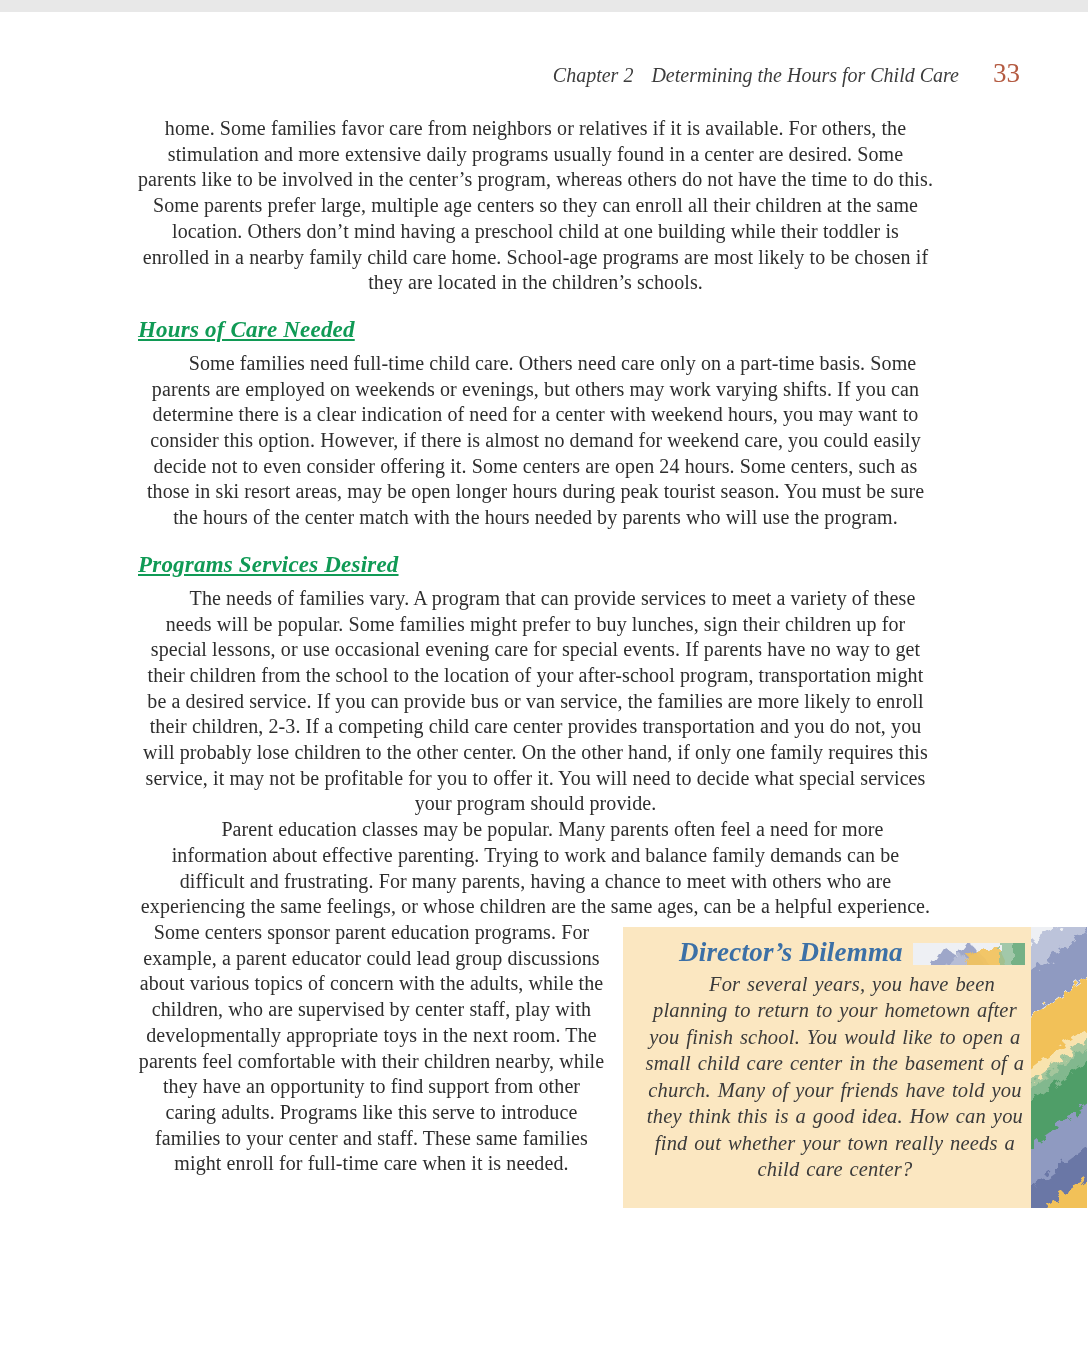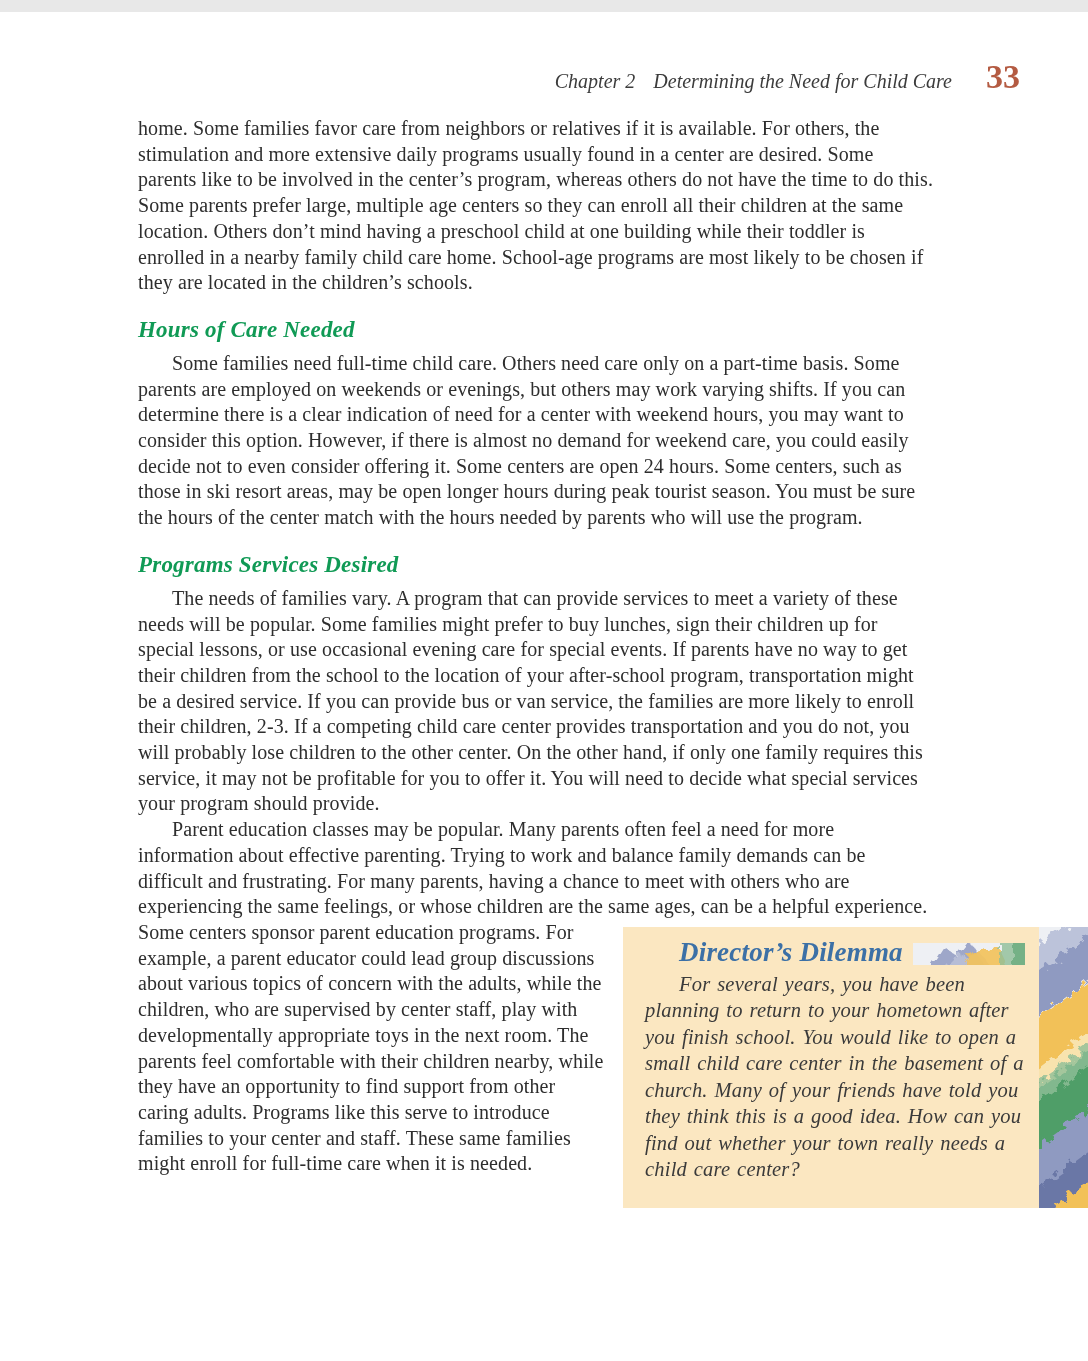--- a/index.html
+++ b/index.html
@@ -14,50 +14,51 @@
   }
   
   .running-head {
     position:absolute; top:46px; right:68px;
     display:flex; align-items:baseline;
     font-style:italic; font-size:20px; color:var(--header_text,#3c3c3c);
     white-space:nowrap;
   }
   .running-head .chapter { margin-right:18px; }
   .running-head .folio {
-    font-style:normal; font-weight:bold; font-size:34px;
+    font-style:normal; font-weight:normal; font-size:27px;
     color:var(--page_number,#b45b42); margin-left:34px;
   }
   
   .content {
     position:absolute; top:104px; left:138px; width:795px;
   }
   p.body {
     margin:0; font-size:20px; line-height:25.7px;
-    text-align:left; letter-spacing:0.1px;
+    text-align:center; letter-spacing:0.1px;
   }
   p.body.indent { text-indent:34px; }
   p.body + p.body { margin-top:0; }
   h2.section-heading {
     margin:21px 0 8px 0;
     font-size:23px; font-style:italic; font-weight:bold;
     color:var(--section_heading,#109a55);
     letter-spacing:0.2px;
+    text-decoration:underline;
   }
   
   .dilemma-float {
     display:block; float:right;
     width:463px;
     margin:7px -153px 6px 18px;
   }
   .dilemma-inner { display:flex; align-items:stretch; }
   .dilemma-box {
     display:block; flex:1 1 auto;
     background:var(--sidebar_bg,#fbe7c1);
-    padding:11px 14px 14px 22px;
+    padding:11px 6px 14px 22px;
     box-sizing:border-box;
   }
   .dilemma-title-row { display:flex; align-items:center; gap:10px; }
   .dilemma-title {
     display:block;
     font-size:27px; font-weight:bold; font-style:italic;
     color:var(--sidebar_title,#3c70a6);
     letter-spacing:0.2px; line-height:1.1;
     white-space:nowrap;
   }
@@ -89,21 +90,21 @@
     <defs>
       <filter id="wc" x="-40%" y="-40%" width="180%" height="180%">
         <feTurbulence type="fractalNoise" baseFrequency="0.12" numOctaves="2" seed="7" result="n"></feTurbulence>
         <feDisplacementMap in="SourceGraphic" in2="n" scale="14"></feDisplacementMap>
       </filter>
     </defs>
   </svg>
 
   <div class="running-head">
     <span class="chapter">Chapter 2</span>
-    <span class="head-title">Determining the Need for Child Care</span>
+    <span class="head-title">Determining the Hours for Child Care</span>
     <span class="folio">33</span>
   </div>
 
   <div class="content">
 
     <p class="body">home. Some families favor care from neighbors or relatives if it is available. For others, the stimulation and more extensive daily programs usually found in a center are desired. Some parents like to be involved in the center’s program, whereas others do not have the time to do this. Some parents prefer large, multiple age centers so they can enroll all their children at the same location. Others don’t mind having a preschool child at one building while their toddler is enrolled in a nearby family child care home. School-age programs are most likely to be chosen if they are located in the children’s schools.</p>
 
     <h2 class="section-heading">Hours of Care Needed</h2>
     <p class="body indent">Some families need full-time child care. Others need care only on a part-time basis. Some parents are employed on weekends or evenings, but others may work varying shifts. If you can determine there is a clear indication of need for a center with weekend hours, you may want to consider this option. However, if there is almost no demand for weekend care, you could easily decide not to even consider offering it. Some centers are open 24 hours. Some centers, such as those in ski resort areas, may be open longer hours during peak tourist season. You must be sure the hours of the center match with the hours needed by parents who will use the program.</p>
 

